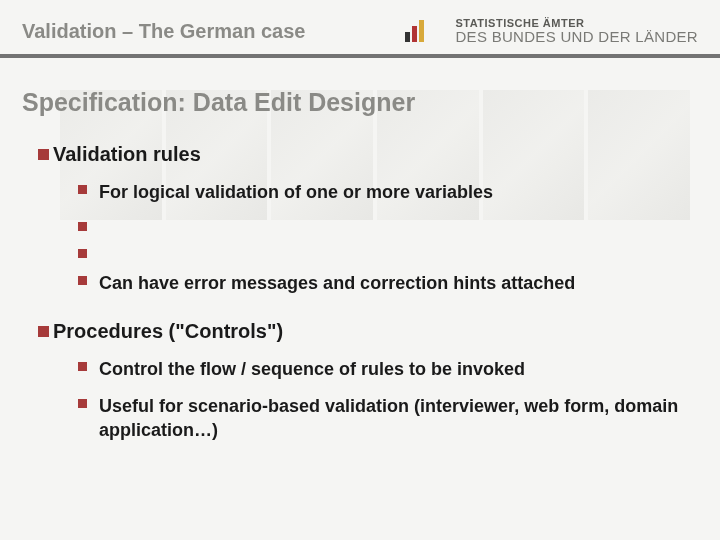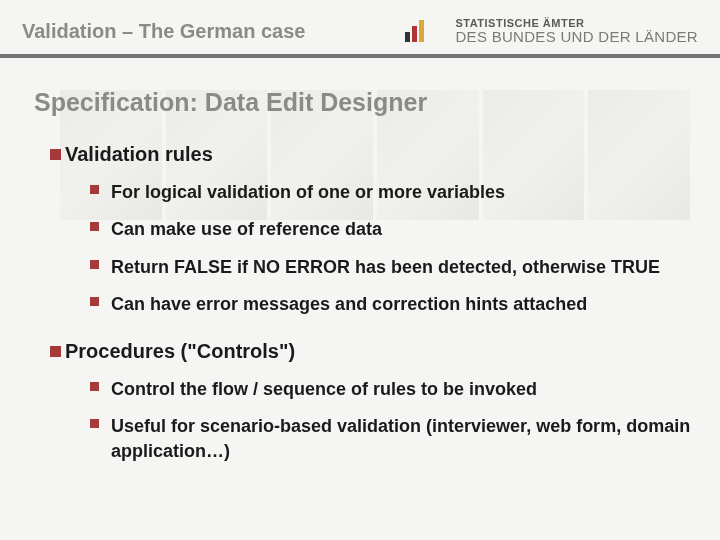--- a/index.html
+++ b/index.html
@@ -57,21 +57,21 @@
     color: #5a5a56;
     letter-spacing: 0.5px;
   }
   .logo-line2 {
     font-size: 15px;
     color: #7a7a76;
     letter-spacing: 0.3px;
   }
   .content {
     position: relative;
-    padding: 30px 22px 20px 34px;
+    padding: 30px 22px 20px 22px;
   }
   .slide-title {
     font-size: 25px;
     font-weight: bold;
     color: #8a8a86;
     margin-bottom: 26px;
   }
   .l1-item {
     display: flex;
     align-items: flex-start;
@@ -145,25 +145,23 @@
     <div class="bullet"></div>
     <div class="l1-text">Validation rules</div>
   </div>
   <div class="l2-list">
     <div class="l2-item">
       <div class="bullet sm"></div>
       <div class="l2-text">For logical validation of one or more variables</div>
     </div>
     <div class="l2-item">
       <div class="bullet sm"></div>
-      <div class="l2-text">Can make use of reference data</div>
     </div>
     <div class="l2-item">
       <div class="bullet sm"></div>
-      <div class="l2-text">Return FALSE if NO ERROR has been detected, otherwise TRUE</div>
     </div>
     <div class="l2-item">
       <div class="bullet sm"></div>
       <div class="l2-text">Can have error messages and correction hints attached</div>
     </div>
   </div>
 
   <div class="l1-item">
     <div class="bullet"></div>
     <div class="l1-text">Procedures ("Controls")</div>

